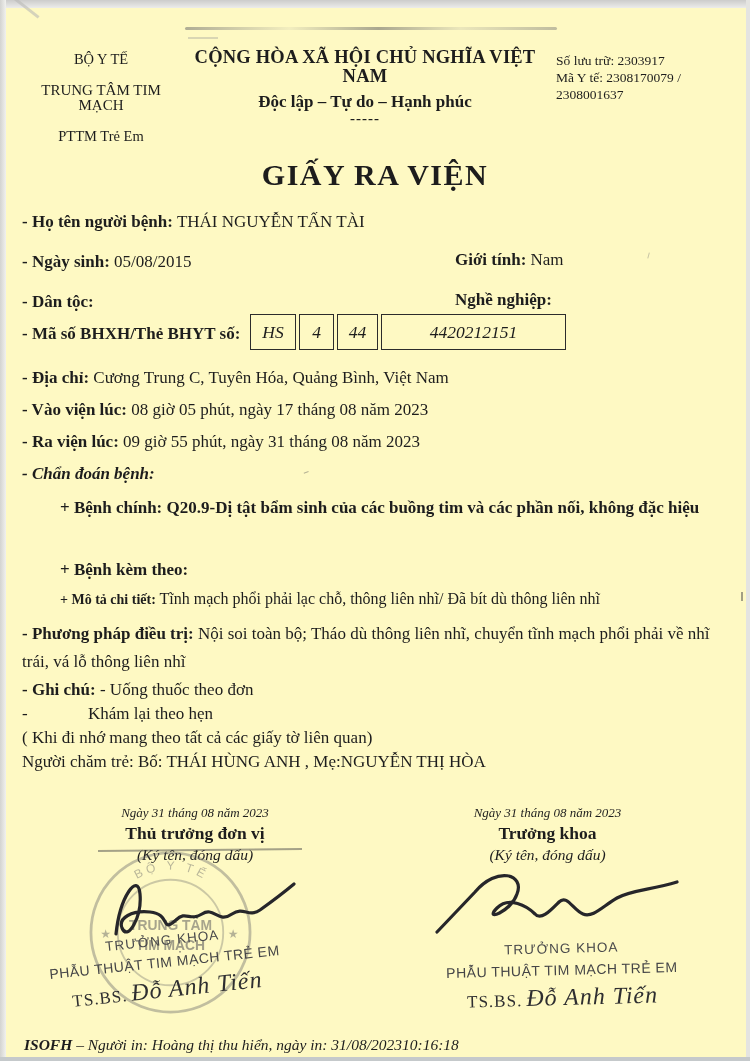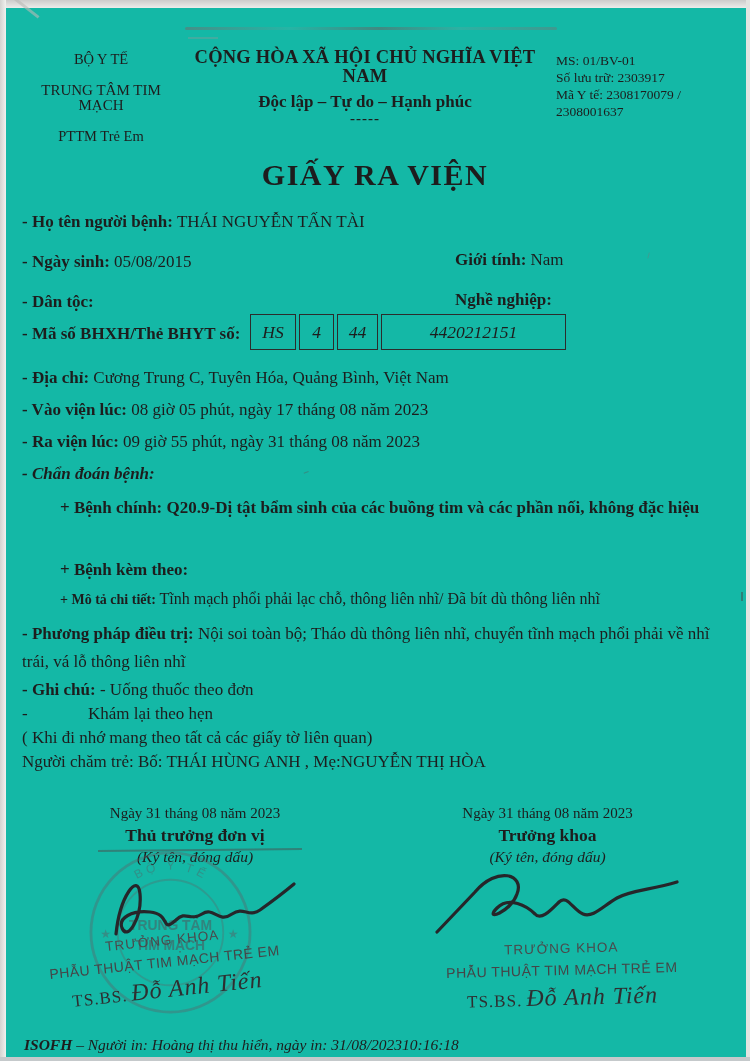--- a/index.html
+++ b/index.html
@@ -1,18 +1,18 @@
 <!DOCTYPE html>
 <html><head>
 <meta charset="utf-8">
 <style>
   html,body{margin:0;padding:0;background:#ffffff;}
   .page{
     position:relative;width:750px;height:1061px;overflow:hidden;
-    background:#14b8a6;
+    background:#fef9c3;
     font-family:"Liberation Serif","DejaVu Serif",serif;
     color:#1d1d1d;
   }
   
   .edge-top{position:absolute;left:0;top:0;width:100%;height:8px;background:linear-gradient(#cccccb,#ececea);}
   .edge-left{position:absolute;left:0;top:0;width:6px;height:100%;background:linear-gradient(to right,#d3d3d0,#f1f1ee);}
   .edge-right{position:absolute;right:0;top:0;width:4px;height:100%;background:#e4e4e1;}
   .edge-bottom{position:absolute;left:0;bottom:0;width:100%;height:4px;background:#c5c9cb;}
   .smudge1{position:absolute;left:185px;top:27px;width:372px;height:3px;border-radius:2px;
     background:linear-gradient(90deg,rgba(110,110,110,.55),rgba(160,160,160,.12) 28%,rgba(100,100,100,.55) 52%,rgba(150,150,150,.18) 74%,rgba(115,115,115,.45));}
@@ -39,21 +39,21 @@
 
   
   .ins-table{left:250px;top:314px;display:flex;gap:3px;}
   .ins-cell{border:1.6px solid #2c2c2c;height:34px;display:flex;align-items:center;justify-content:center;font-size:17.5px;font-style:italic;}
   .c1{width:44px;} .c2{width:33px;} .c3{width:39px;} .c4{width:183px;}
 
   .wrapblock{white-space:normal;line-height:28px;}
 
   
   .signblk{position:absolute;text-align:center;line-height:1;}
-  .signblk .d{font-size:15px;}
+  .signblk .d{font-style:italic;font-size:13px;}
   .signblk .r{font-weight:bold;font-size:17.5px;margin-top:6px;}
   .signblk .k{font-style:italic;font-size:15.5px;margin-top:4px;}
   .strike{position:absolute;left:98px;top:849px;width:204px;height:1.5px;background:rgba(75,75,75,.5);transform:rotate(-.6deg);}
 
   .namestamp{position:absolute;text-align:center;color:#3c3c3e;line-height:1;}
   .namestamp .n1{font-family:"Liberation Sans","DejaVu Sans",sans-serif;font-size:13.5px;letter-spacing:1px;color:#4a4a4c;}
   .namestamp .n2{font-family:"Liberation Sans","DejaVu Sans",sans-serif;font-size:14px;letter-spacing:.5px;margin-top:7px;color:#454547;}
   .namestamp .n3{margin-top:8px;color:#2e2e30;}
   .namestamp .pfx{font-size:17px;letter-spacing:1px;}
   .namestamp .scr{font-size:24px;font-style:italic;letter-spacing:1px;}
@@ -87,21 +87,20 @@
     <div>PTTM Trẻ Em</div>
   </div>
 
   <div class="abs nat">
     <div class="l1">CỘNG HÒA XÃ HỘI CHỦ NGHĨA VIỆT NAM</div>
     <div class="l2">Độc lập – Tự do – Hạnh phúc</div>
     <div class="l3">-----</div>
   </div>
 
   <div class="abs codes">
-    <div>MS: 01/BV-01</div>
     <div>Số lưu trữ: 2303917</div>
     <div>Mã Y tế: 2308170079 /</div>
     <div>2308001637</div>
   </div>
 
   <div class="abs doc-title">GIẤY RA VIỆN</div>
 
   <div class="row" style="left:22px;top:212px;">
     <span class="b">- Họ tên người bệnh:</span>
     <span>THÁI NGUYỄN TẤN TÀI</span>

